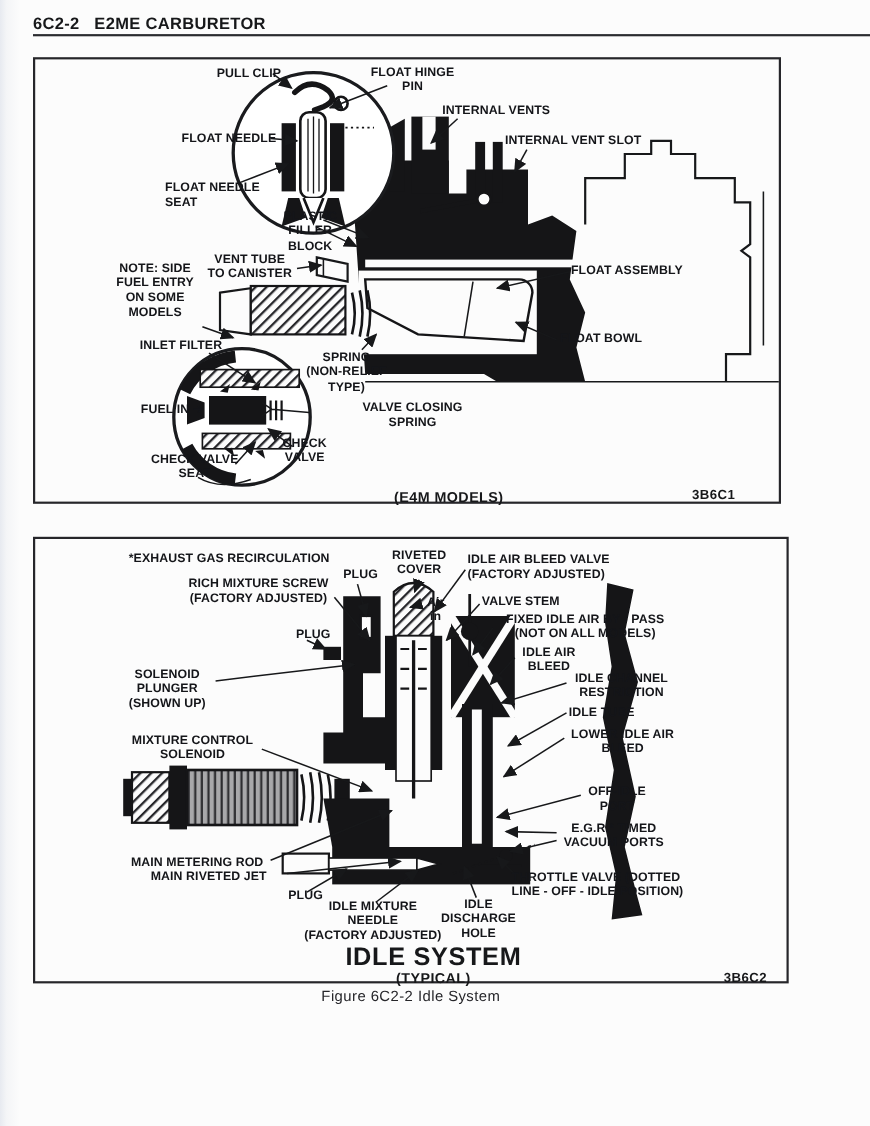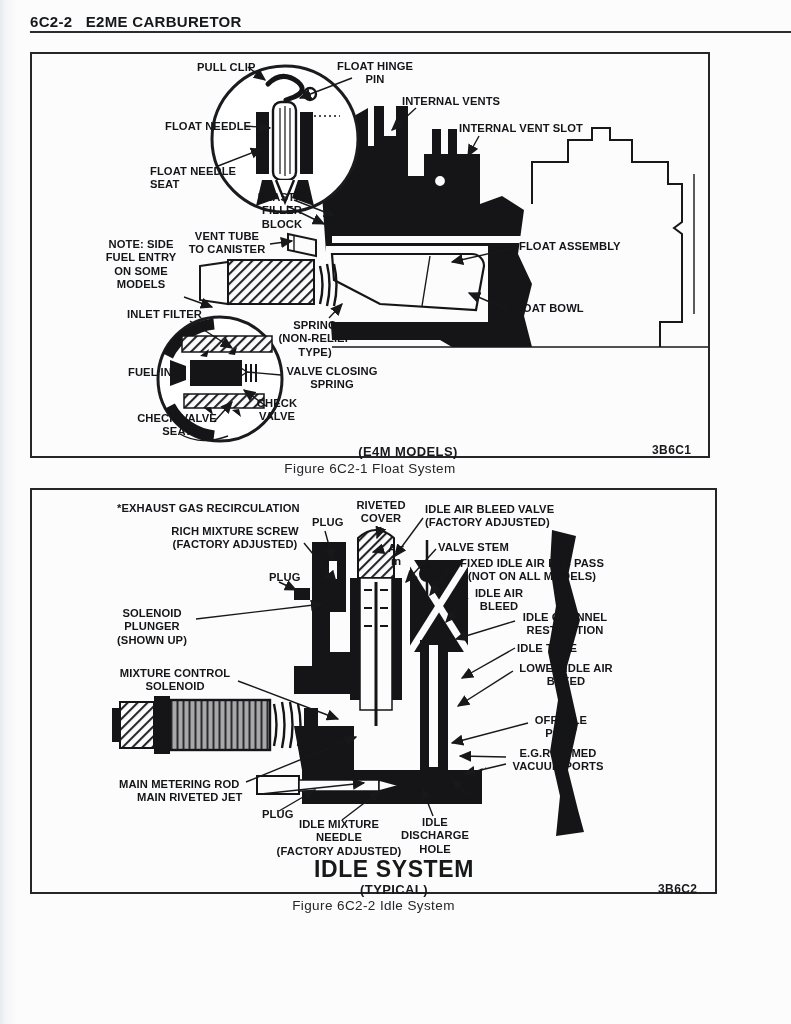--- a/index.html
+++ b/index.html
@@ -130,33 +130,32 @@
 TO CANISTER</div>
     <div class="lbl ctr" style="left:66px;top:184px;width:86px;">NOTE: SIDE
 FUEL ENTRY
 ON SOME
 MODELS</div>
     <div class="lbl" style="left:95px;top:254px;">INLET FILTER</div>
     <div class="lbl ctr" style="left:243px;top:265px;width:80px;">SPRING
 (NON-RELIEF
 TYPE)</div>
     <div class="lbl" style="left:96px;top:312px;">FUEL IN ➔</div>
-    <div class="lbl ctr" style="left:251px;top:311px;width:98px;">VALVE CLOSING
+    <div class="lbl ctr" style="left:251px;top:311px;width:98px;padding-left:43px;">VALVE CLOSING
 SPRING</div>
     <div class="lbl ctr" style="left:221px;top:343px;width:48px;">CHECK
 VALVE</div>
     <div class="lbl ctr" style="left:101px;top:358px;width:88px;">CHECK VALVE
 SEAT</div>
     <div class="lbl" style="left:487px;top:186px;">FLOAT ASSEMBLY</div>
     <div class="lbl" style="left:477px;top:248px;">FLOAT BOWL</div>
 
     <div class="figsub" style="left:276px;top:390px;width:200px;text-align:center;">(E4M MODELS)</div>
-    <div class="plate" style="left:620px;top:389px;">3B6C1</div>
+    <div class="plate" style="left:597px;top:389px;">3B6C1</div>
   </div>
-  <div class="caption" style="left:30px;top:461px;width:680px;">Figure 6C2-1 Float System</div>
 
   <div class="figbox box2">
     <svg class="art" width="687" height="406" viewBox="0 0 687 406">
       <defs>
         <pattern id="f2h" width="7" height="7" patternUnits="userSpaceOnUse" patternTransform="rotate(45)">
           <rect width="7" height="7" fill="#fcfcfc"></rect>
             <line x1="1" y1="0" x2="1" y2="7" stroke="#26262a" stroke-width="2.2"></line>
         </pattern>
         <pattern id="f2r" width="6" height="6" patternUnits="userSpaceOnUse">
           <rect width="6" height="6" fill="#a8a8aa"></rect>
@@ -267,20 +266,22 @@
     <div class="lbl" style="left:237px;top:81px;">PLUG</div>
     <div class="lbl" style="left:87px;top:288px;">MAIN METERING ROD</div>
     <div class="lbl" style="left:105px;top:301px;">MAIN RIVETED JET</div>
     <div class="lbl" style="left:230px;top:318px;">PLUG</div>
     <div class="lbl ctr" style="left:238px;top:328px;width:138px;">IDLE MIXTURE
 NEEDLE
 (FACTORY ADJUSTED)</div>
     <div class="lbl ctr" style="left:363px;top:326px;width:80px;">IDLE
 DISCHARGE
 HOLE</div>
+    <div class="lbl" style="left:433px;top:302px;">THROTTLE VALVE (DOTTED
+LINE - OFF - IDLE POSITION)</div>
 
     <div class="figtitle" style="left:262px;top:366px;width:200px;font-size:23px;">IDLE SYSTEM</div>
     <div class="figsub" style="left:262px;top:392px;width:200px;">(TYPICAL)</div>
     <div class="plate" style="left:626px;top:392px;">3B6C2</div>
   </div>
   <div class="caption" style="left:30px;top:898px;width:687px;">Figure 6C2-2 Idle System</div>
 
 </div>
 
 </body></html>

